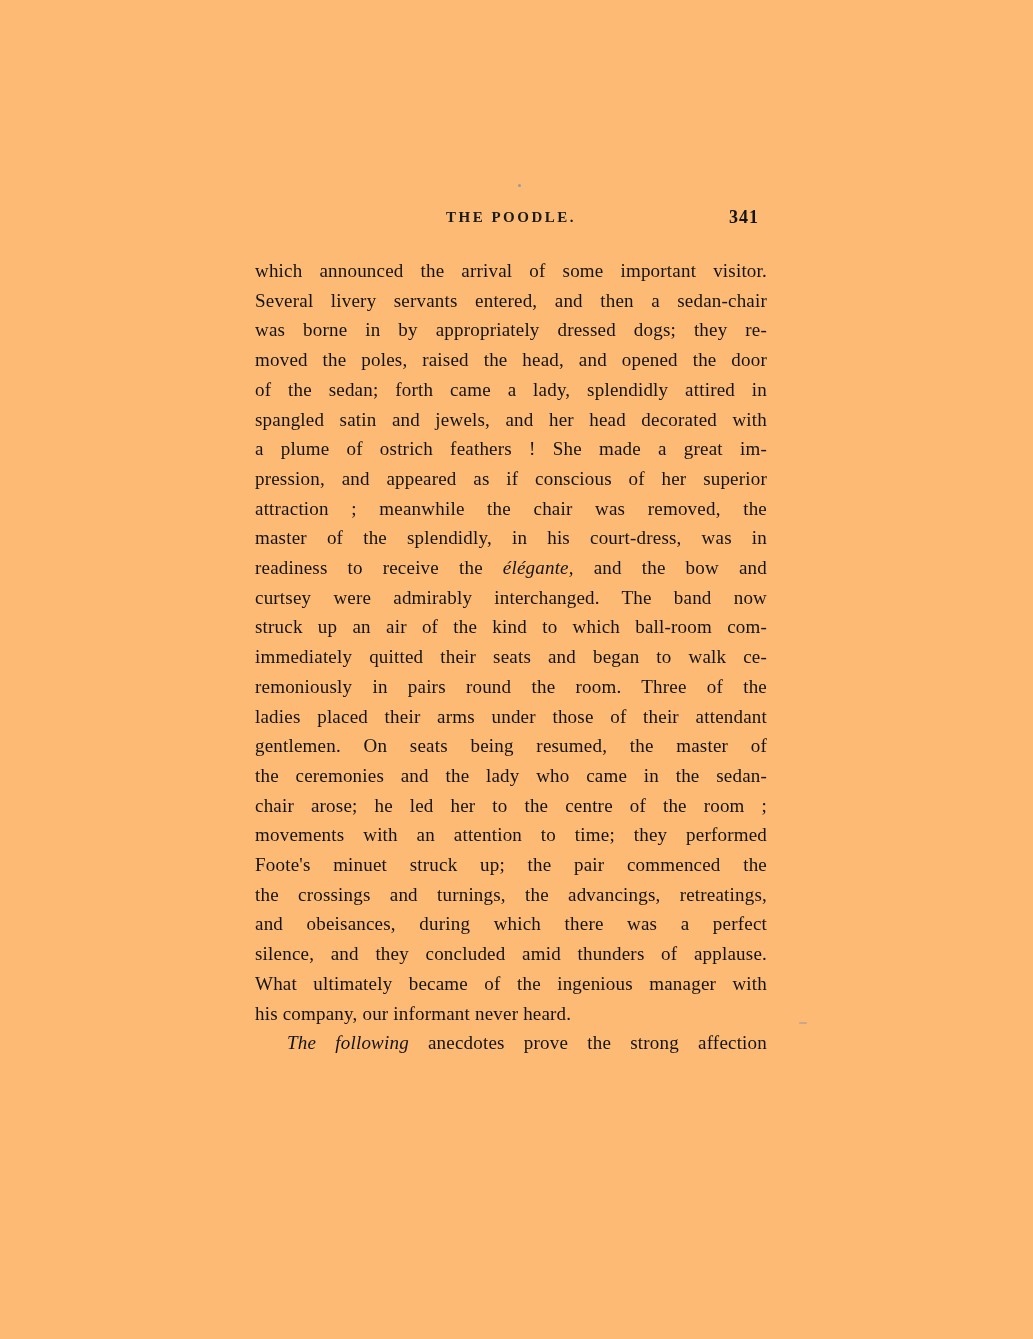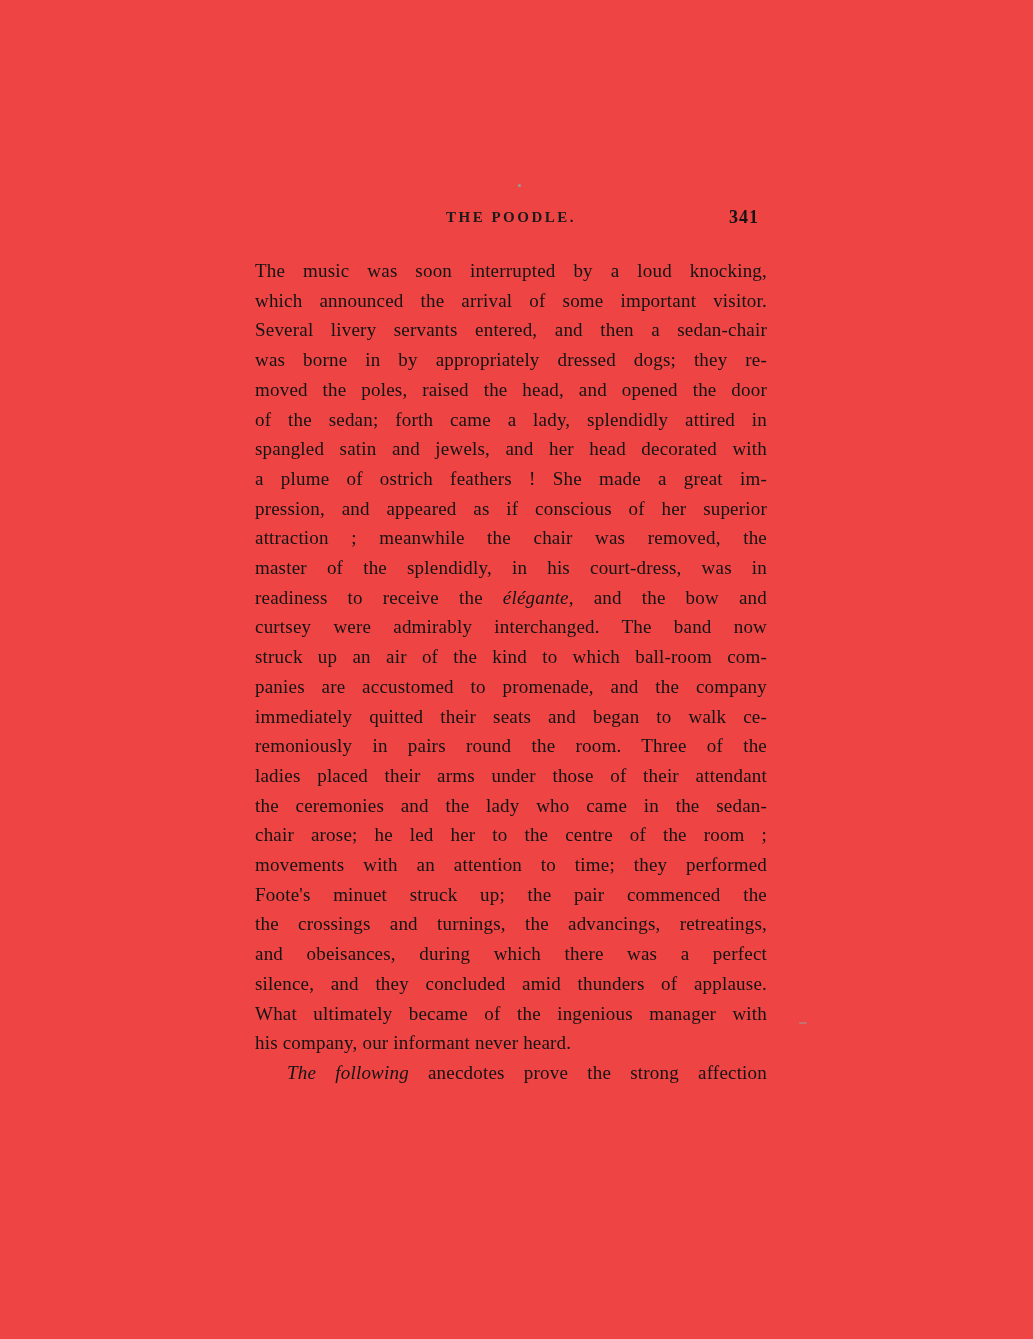--- a/index.html
+++ b/index.html
@@ -4,21 +4,21 @@
 <style>
   html, body {
     margin: 0;
     padding: 0;
     background: #ffffff;
   }
   .page {
     position: relative;
     width: 1033px;
     height: 1339px;
-    background: #ef4444;
+    background: #fdba74;
     font-family: "Liberation Serif", serif;
     color: #161616;
     overflow: hidden;
   }
   .header {
     position: absolute;
     top: 209px;
     left: 255px;
     width: 512px;
     height: 24px;
@@ -94,38 +94,37 @@
 
 <div class="page">
 
   <div class="header">
     <div class="running-title">THE POODLE.</div>
     <div class="page-number">341</div>
   </div>
 
   <div class="body-text">
       <div class="paragraph">
-        <div class="line"><span>The music was soon interrupted by a loud knocking,</span></div>
         <div class="line"><span>which announced the arrival of some important visitor.</span></div>
         <div class="line"><span>Several livery servants entered, and then a sedan-chair</span></div>
         <div class="line"><span>was borne in by appropriately dressed dogs; they re-</span></div>
         <div class="line"><span>moved the poles, raised the head, and opened the door</span></div>
         <div class="line"><span>of the sedan; forth came a lady, splendidly attired in</span></div>
         <div class="line"><span>spangled satin and jewels, and her head decorated with</span></div>
         <div class="line"><span>a plume of ostrich feathers ! She made a great im-</span></div>
         <div class="line"><span>pression, and appeared as if conscious of her superior</span></div>
         <div class="line"><span>attraction ; meanwhile the chair was removed, the</span></div>
         <div class="line"><span>master of the splendidly, in his court-dress, was in</span></div>
         <div class="line"><span>readiness to receive the </span><i>élégante,</i><span> and the bow and</span></div>
         <div class="line"><span>curtsey were admirably interchanged. The band now</span></div>
         <div class="line"><span>struck up an air of the kind to which ball-room com-</span></div>
-        <div class="line"><span>panies are accustomed to promenade, and the company</span></div>
         <div class="line"><span>immediately quitted their seats and began to walk ce-</span></div>
         <div class="line"><span>remoniously in pairs round the room. Three of the</span></div>
         <div class="line"><span>ladies placed their arms under those of their attendant</span></div>
+        <div class="line"><span>gentlemen. On seats being resumed, the master of</span></div>
         <div class="line"><span>the ceremonies and the lady who came in the sedan-</span></div>
         <div class="line"><span>chair arose; he led her to the centre of the room ;</span></div>
         <div class="line"><span>movements with an attention to time; they performed</span></div>
         <div class="line"><span>Foote's minuet struck up; the pair commenced the</span></div>
         <div class="line"><span>the crossings and turnings, the advancings, retreatings,</span></div>
         <div class="line"><span>and obeisances, during which there was a perfect</span></div>
         <div class="line"><span>silence, and they concluded amid thunders of applause.</span></div>
         <div class="line"><span>What ultimately became of the ingenious manager with</span></div>
         <div class="line no-justify"><span>his company, our informant never heard.</span></div>
       </div>

